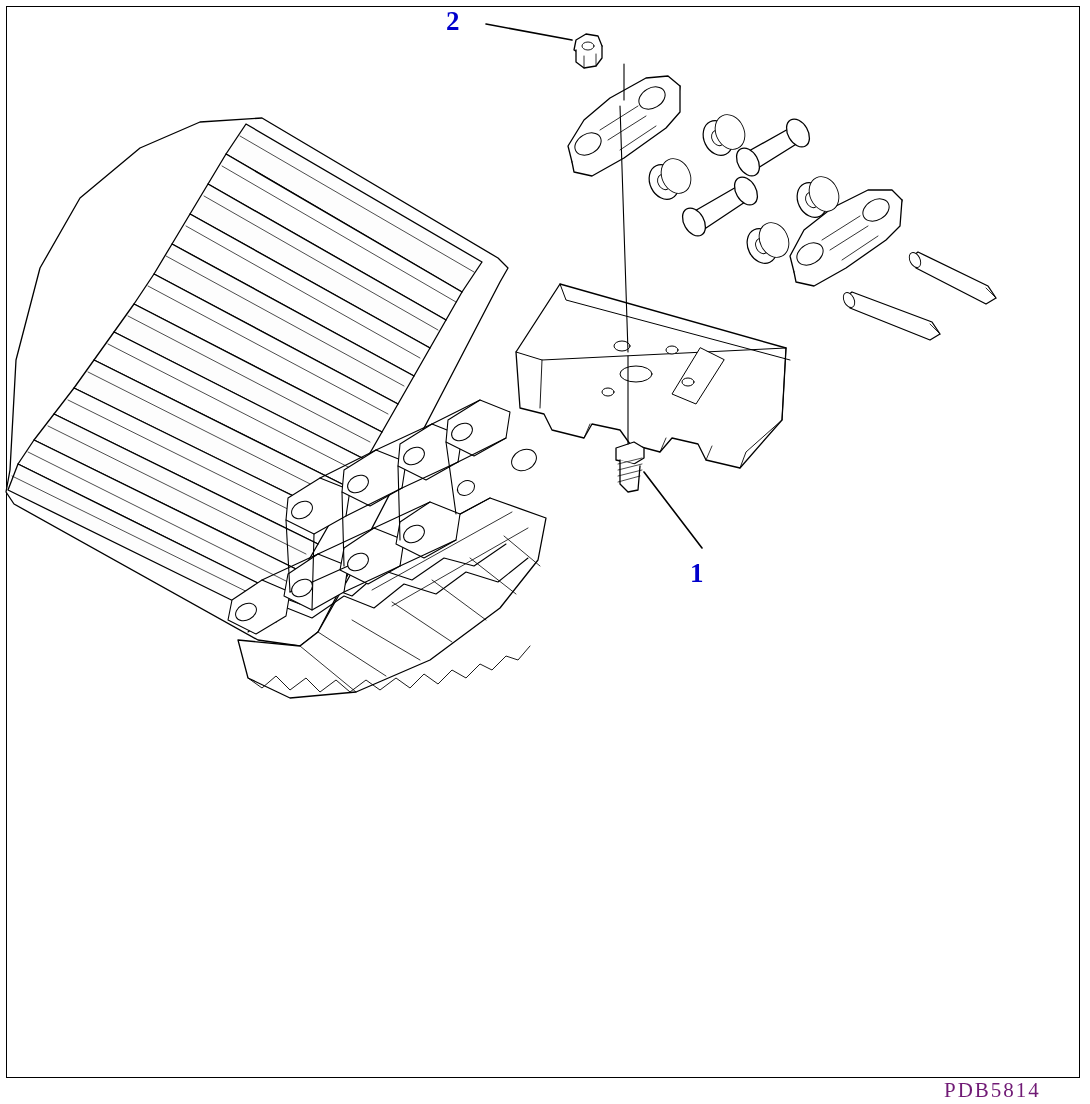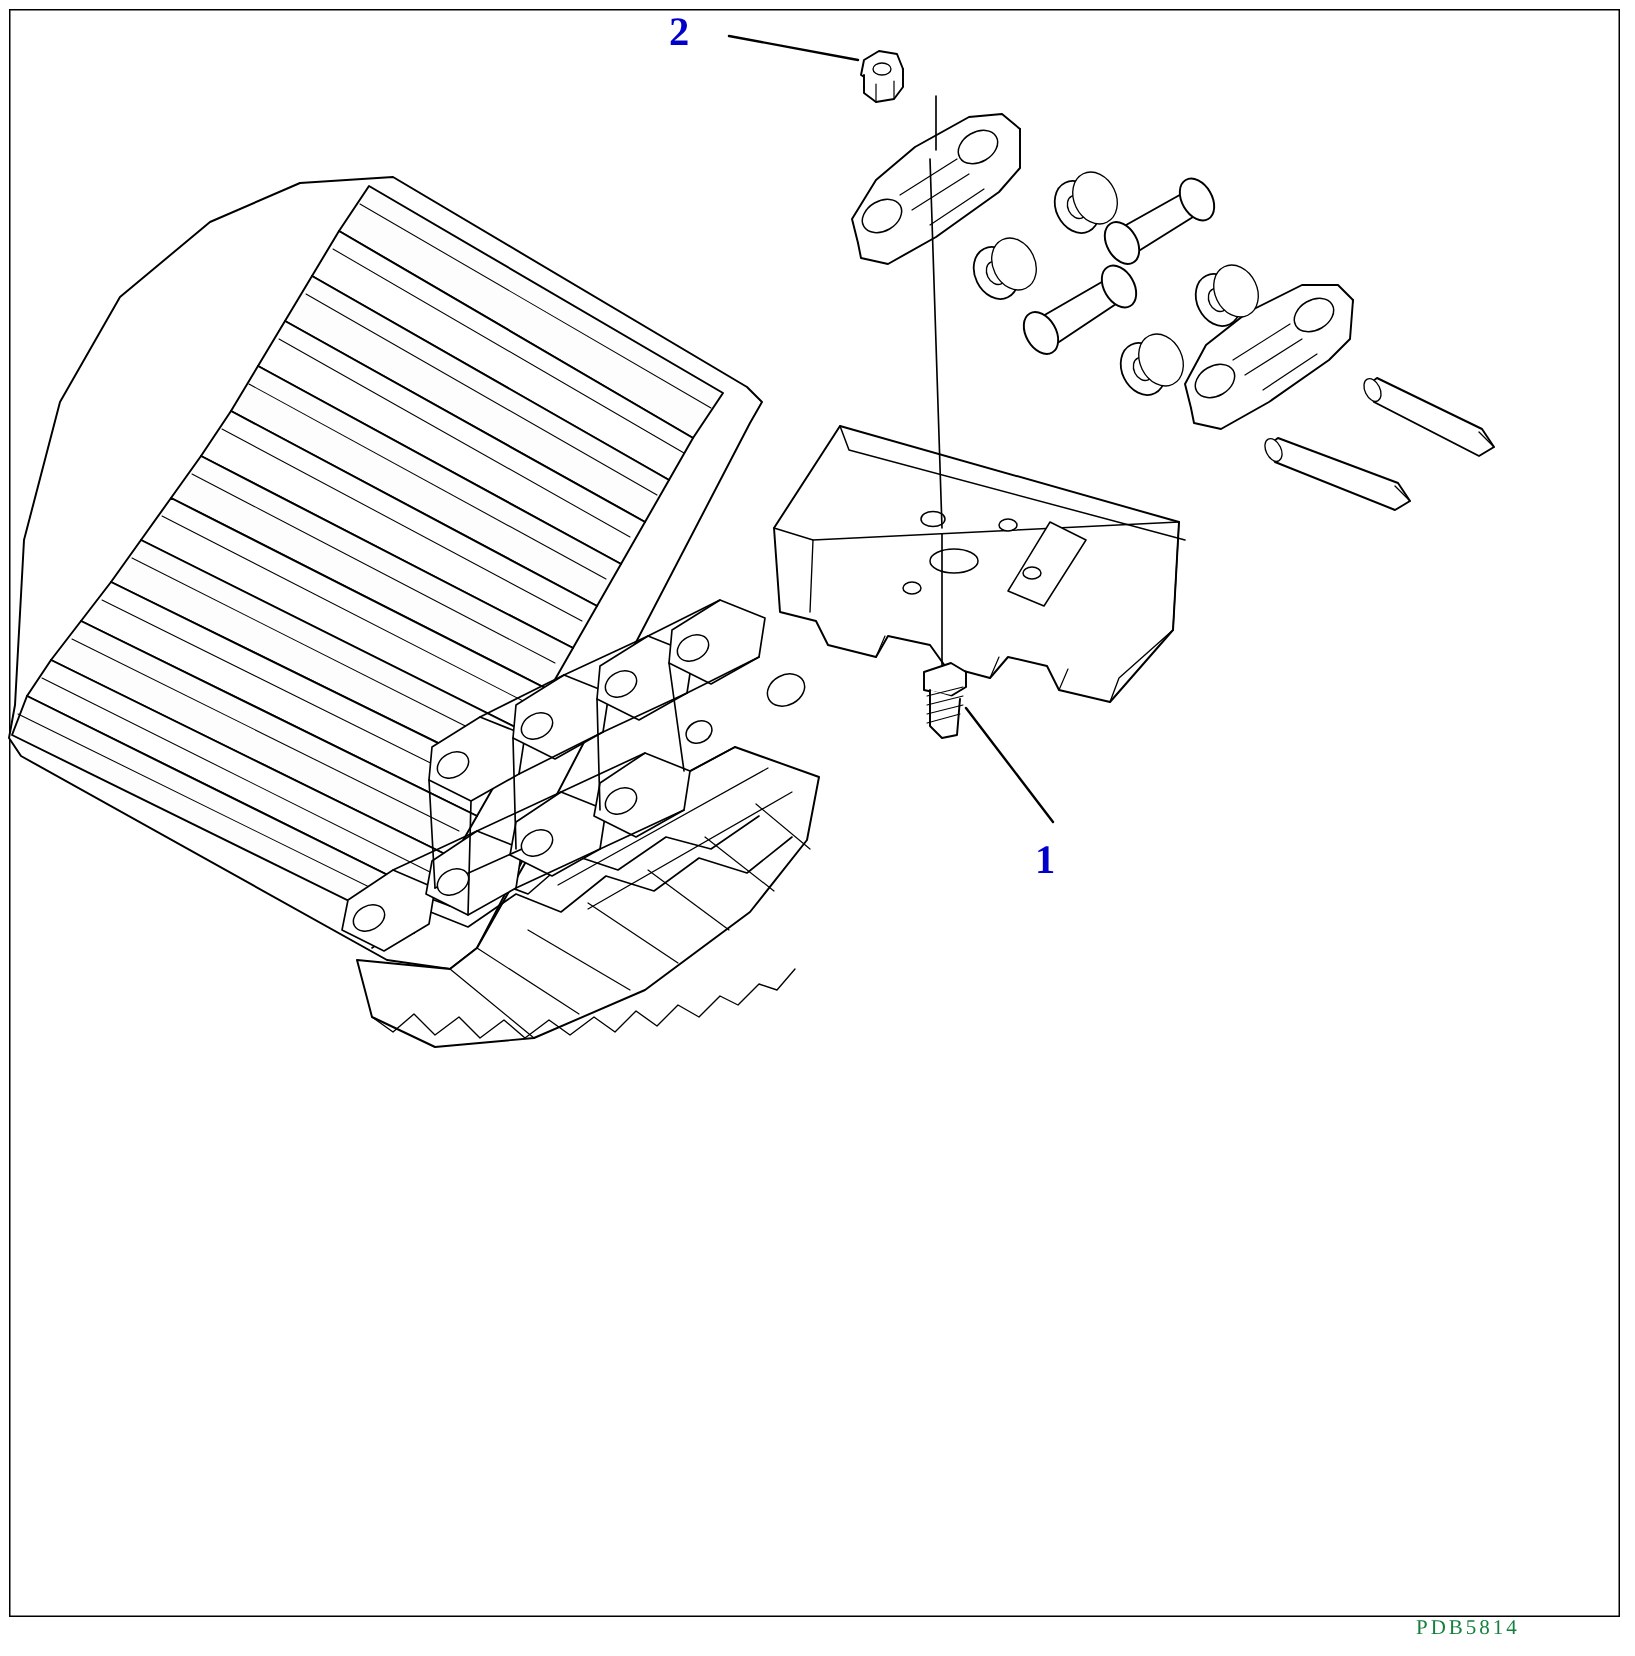--- a/index.html
+++ b/index.html
@@ -41,23 +41,23 @@
     font-family: "Liberation Serif", serif;
     letter-spacing: 0px;
   }
   .callout-2 { left: 446px; top: 6px; }
   .callout-1 { left: 690px; top: 558px; }
   .drawing-code {
     position: absolute;
     left: 944px;
     top: 1078px;
     font-family: "Liberation Serif", serif;
-    font-size: 14px;
+    font-size: 21px;
     letter-spacing: 2px;
-    color: #15803d;
+    color: #701a75;
   }
 </style>
 </head>
 <body>
 
 <div class="page">
 
   <div class="frame"></div>
 
   <svg class="diagram-svg" viewBox="0 0 1090 1104">

